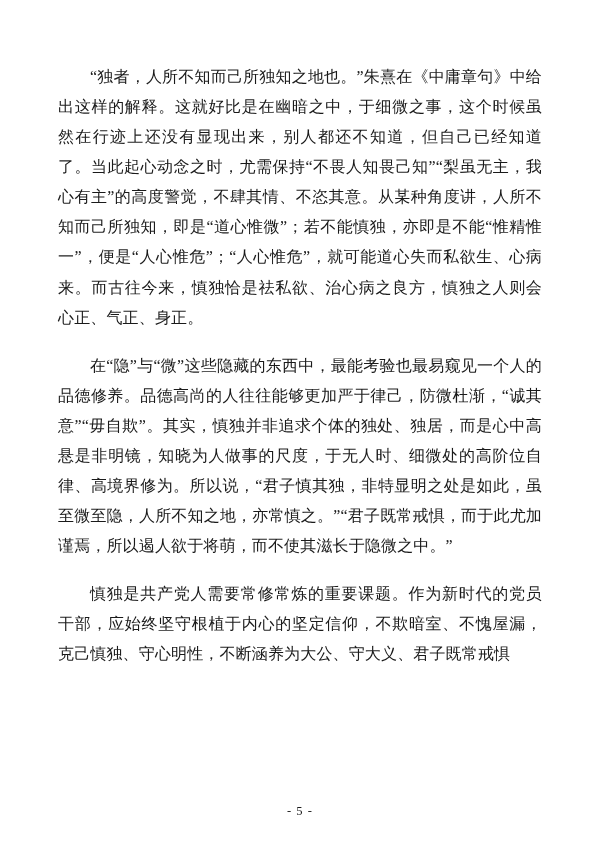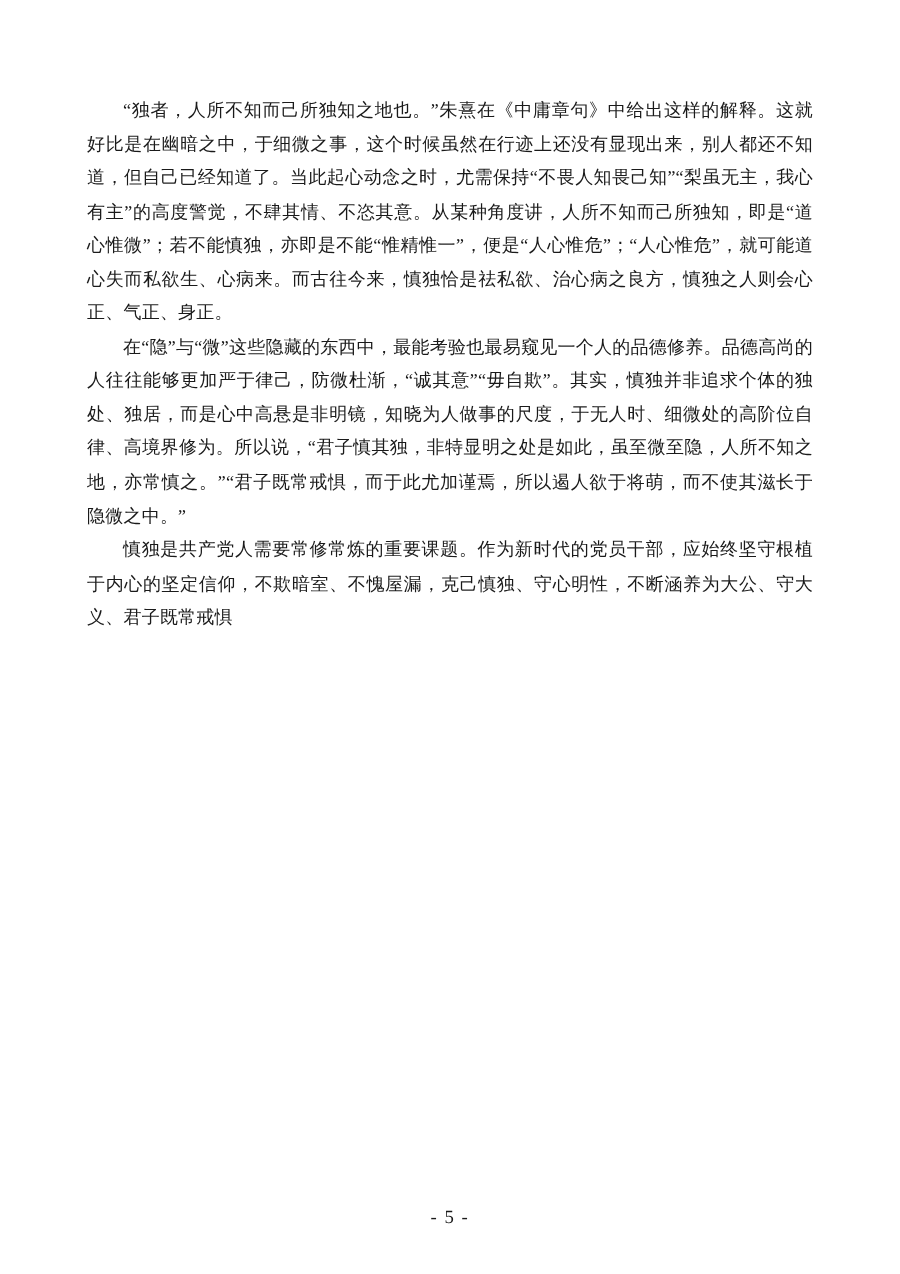--- a/index.html
+++ b/index.html
@@ -16,32 +16,32 @@
   .page {
     position: relative;
     width: 600px;
     height: 849px;
     background: #ffffff;
     box-sizing: border-box;
     padding: 62px 58px 40px 58px;
     overflow: hidden;
   }
   .doc-body {
-    font-size: 12px;
+    font-size: 16px;
     line-height: 1.88;
     text-align: justify;
     text-justify: inter-ideograph;
     letter-spacing: 0.15px;
   }
   .para {
     margin: 0 0 0 0;
     text-indent: 2em;
   }
   .para + .para {
-    margin-top: 0px;
+    margin-top: 18px;
   }
   .page-number {
     position: absolute;
     left: 0;
     right: 0;
     bottom: 30px;
     text-align: center;
     font-size: 12.5px;
     font-family: "Liberation Serif", "DejaVu Serif", serif;
     color: #1a1a1a;

